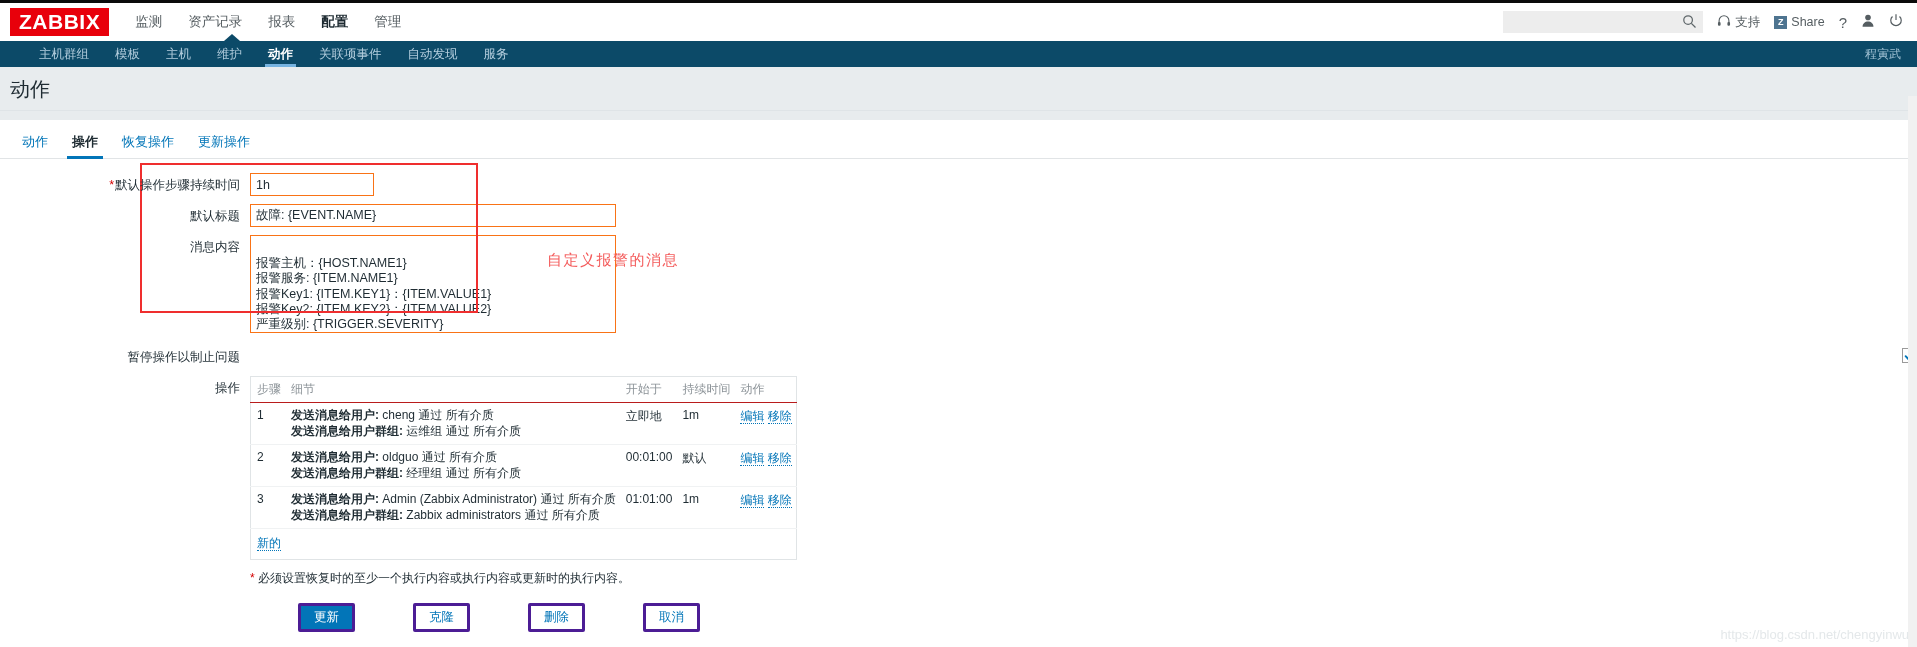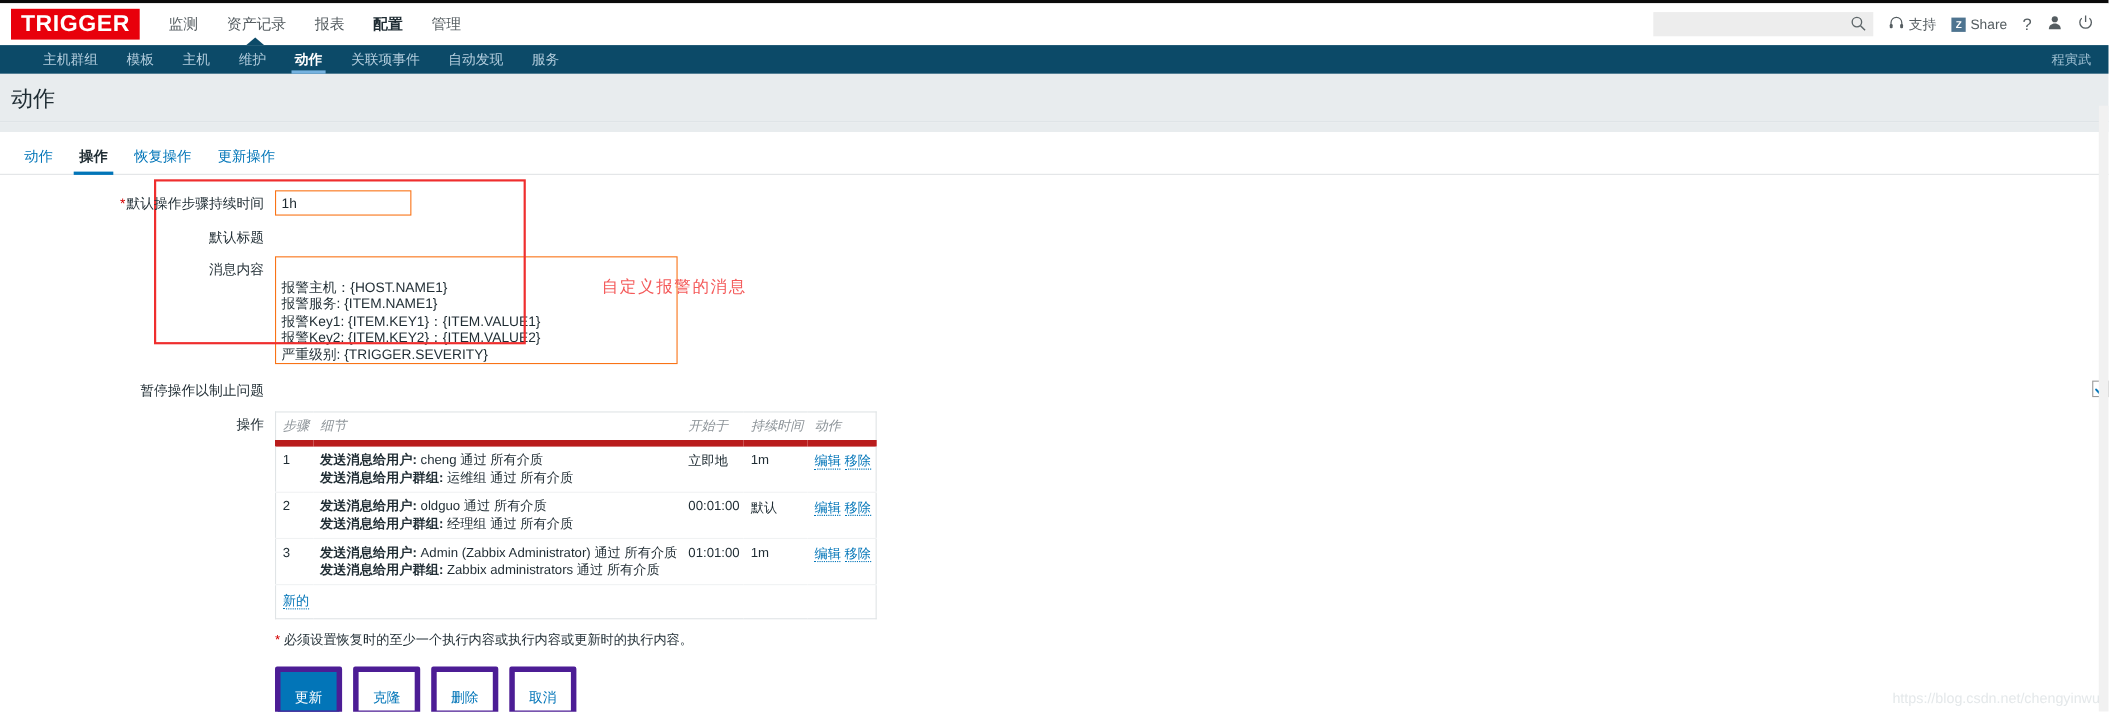--- a/index.html
+++ b/index.html
@@ -203,21 +203,21 @@
   .optable {
     border: 1px solid #e0e4e6;
     width: 440px;
     background: #fff;
     font-size: 12px;
     border-collapse: collapse;
   }
   .optable th {
     color: #8c9398; font-weight: normal; text-align: left;
     font-size: 12px; padding: 4px 4px 4px 6px;
-    border-bottom: 6px solid #b91c1c; white-space: nowrap; font-style: italic;
+    border-bottom: 1px solid #b91c1c; white-space: nowrap;
   }
   .optable td {
     padding: 5px 4px 5px 6px; vertical-align: top;
     color: #1f2c33; border-top: 1px solid #f0f2f3;
   }
   .optable tr.first td { border-top: none; }
   .c-step { width: 22px; }
   .c-start { width: 56px; white-space: nowrap; }
   .c-dur { width: 54px; white-space: nowrap; }
   .c-act { width: 76px; white-space: nowrap; }
@@ -229,24 +229,25 @@
   }
   .newrow td { padding: 6px 6px 7px 6px; border-top: 1px solid #f0f2f3; }
 
   .note {
     font-size: 12px; color: #1f2c33; margin: 10px 0 0 250px;
   }
   .note .st { color: #d40000; }
 
   .btns { margin: 16px 0 0 250px; display: flex; gap: 10px; }
   .btn {
-    font-size: 12.5px; padding: 16px 13px 5px 13px;
-    border: 5px solid #4c1d95; background: #ffffff; color: #0275b8;
+    font-size: 12.5px; padding: 4px 13px 5px 13px;
+    border: 3px solid #4c1d95; background: #ffffff; color: #0275b8;
     cursor: pointer; border-radius: 2px; line-height: 1.15;
     font-family: "Liberation Sans", "DejaVu Sans", sans-serif;
+    margin-left: 48px;
   }
   .btn.primary { background: #0275b8; color: #ffffff; }
 
   .watermark {
     position: absolute; right: 8px; bottom: 5px;
     color: #e4e8ea; font-size: 13px; white-space: nowrap;
     font-family: "Liberation Sans", sans-serif;
   }
   .scrollcol {
     position: absolute; right: 0; top: 96px; bottom: 0;
@@ -254,21 +255,21 @@
   }
 </style>
 </head>
 <body>
 
 <div class="page">
 
   <div class="topstrip"></div>
 
   <div class="header">
-    <div class="logo">TRIGGER</div>
+    <div class="logo">ZABBIX</div>
 
     <div class="mainnav">
       <a href="#">监测</a>
       <a href="#">资产记录</a>
       <a href="#">报表</a>
       <a href="#" class="sel">配置</a>
       <a href="#">管理</a>
     </div>
 
     <div class="header-right">
@@ -354,20 +355,21 @@
 
       <div class="frow">
         <div class="flabel">
           <span class="req">*</span><span>默认操作步骤持续时间</span>
         </div>
         <input class="txt w-small" type="text" value="1h" style="">
       </div>
 
       <div class="frow">
         <div class="flabel">默认标题</div>
+        <input class="txt w-big" type="text" value="故障: {EVENT.NAME}" style="">
       </div>
 
       <div class="frow">
         <div class="flabel">消息内容</div>
         <textarea class="txt" style="">报警主机：{HOST.NAME1}
 报警服务: {ITEM.NAME1}
 报警Key1: {ITEM.KEY1}：{ITEM.VALUE1}
 报警Key2: {ITEM.KEY2}：{ITEM.VALUE2}
 严重级别: {TRIGGER.SEVERITY}</textarea>
       </div>

